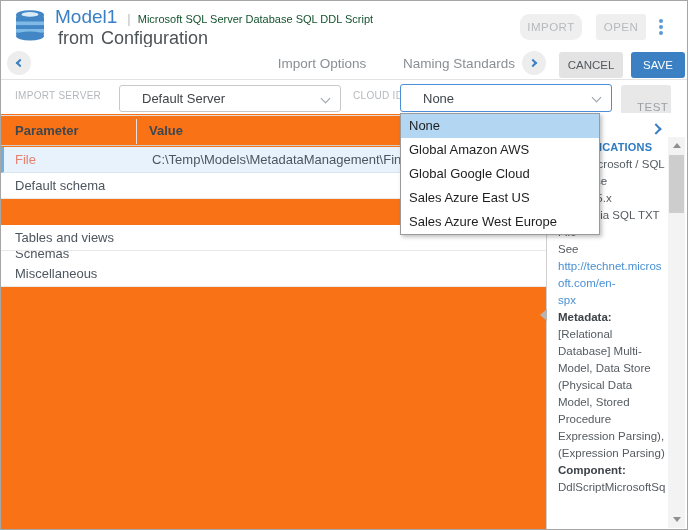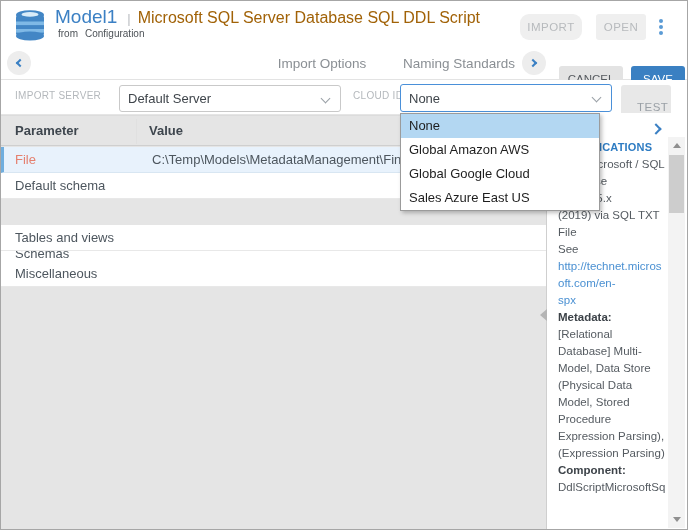--- a/index.html
+++ b/index.html
@@ -5,22 +5,22 @@
   html,body{margin:0;padding:0;background:#fff;}
   *{box-sizing:border-box;font-family:"Liberation Sans",sans-serif;}
   .window{position:relative;width:688px;height:530px;border:1px solid #a6a6a6;background:#fff;overflow:hidden;}
 
   
   .header{position:absolute;left:0;top:0;width:100%;height:46px;background:#fff;}
   .db-icon{position:absolute;left:12px;top:7px;}
   .title-line{position:absolute;left:54px;top:5px;white-space:nowrap;}
   .model-name{font-size:19px;color:#3b80c4;}
   .title-sep{font-size:13px;color:#b9bcc0;margin:0 7px 0 10px;}
-  .subtitle{font-size:16px;color:#a16207;}
-  .from-line{position:absolute;left:57px;top:27px;font-size:10px;color:#4d5257;white-space:nowrap;}
+  .subtitle{font-size:11px;color:#14532d;}
+  .from-line{position:absolute;left:57px;top:27px;font-size:18px;color:#4d5257;white-space:nowrap;}
   .from-line .from-value{margin-left:7px;}
   .hdr-btn{position:absolute;top:13px;height:26px;border:none;border-radius:3px;background:#efefef;
            color:#b7babd;font-size:11.5px;letter-spacing:.5px;text-align:center;padding:0;}
   #import-btn{left:519px;width:62px;border-radius:9px;}
   #open-btn{left:595px;width:50px;}
   .kebab{position:absolute;left:651px;top:13px;width:18px;height:26px;display:flex;flex-direction:column;
          align-items:center;justify-content:center;gap:2px;cursor:pointer;}
   .kebab i{width:4px;height:4px;border-radius:50%;background:#5b9bd5;display:block;}
 
   
@@ -31,40 +31,40 @@
   #tab-nav-right{left:521px;}
   .chev{display:inline-block;width:6px;height:6px;border-right:2px solid #3b80c4;border-bottom:2px solid #3b80c4;}
   .chev.left{transform:rotate(135deg);margin-left:2px;}
   .chev.right{transform:rotate(-45deg);margin-right:2px;}
   .tab{position:absolute;top:0;height:33px;display:flex;align-items:center;justify-content:center;
        font-size:13.5px;color:#8a8f94;cursor:pointer;white-space:nowrap;}
   #tab-0{left:38px;width:90px;}
   #tab-1{left:128px;width:126px;background:#dceefa;color:#2e7cc3;font-weight:bold;border-bottom:3px solid #569fd8;}
   #tab-2{left:268px;width:106px;}
   #tab-3{left:398px;width:120px;}
-  .bar-btn{position:absolute;top:19px;height:26px;border:none;border-radius:3px;font-size:11.5px;padding:0;text-align:center;}
+  .bar-btn{position:absolute;top:5px;height:26px;border:none;border-radius:3px;font-size:11.5px;padding:0;text-align:center;}
   #cancel-btn{left:558px;width:64px;background:#e3e3e3;color:#55595e;}
   #save-btn{left:630px;width:54px;background:#3a80c2;color:#fff;}
 
   
   .toolbar{position:absolute;left:0;top:79px;width:100%;height:34px;background:#fff;}
   .tb-label{position:absolute;top:10px;font-size:10px;color:#b4b8bc;letter-spacing:.3px;white-space:nowrap;}
   #import-server-label{left:14px;}
   #cloud-identity-label{left:352px;}
   .select{position:absolute;background:#fff;border:1px solid #c9c9c9;border-radius:3px;display:flex;
-          align-items:center;font-size:13px;color:#3f454b;padding-left:8px;cursor:pointer;}
+          align-items:center;font-size:13px;color:#3f454b;padding-left:22px;cursor:pointer;}
   #import-server-select{left:118px;top:5px;width:222px;height:27px;}
   #cloud-identity-select{left:399px;top:4px;width:212px;height:28px;border:1px solid #4a90d9;}
   .select .sel-chev{position:absolute;right:11px;top:9px;width:7px;height:7px;border-right:1.6px solid #9aa0a6;
                     border-bottom:1.6px solid #9aa0a6;transform:rotate(45deg);}
   #test-btn{position:absolute;left:620px;top:5px;width:50px;height:26px;border:none;border-radius:3px;
             background:#e8e8e8;color:#9aa0a6;font-size:11.5px;letter-spacing:.5px;padding:16px;}
 
   
-  .grid{position:absolute;left:0;top:113px;width:545px;bottom:0;background:#e5e5e5;}
+  .grid{position:absolute;left:0;top:113px;width:545px;bottom:0;background:#f97316;}
   .thead{position:absolute;left:0;top:1px;width:100%;height:31px;border-top:1px solid #dcdcdc;border-bottom:1px solid #cfcfcf;}
   .thead .col{position:absolute;top:0;height:100%;display:flex;align-items:center;font-size:13px;font-weight:bold;color:#3e464e;}
   .col-param{left:14px;}
   .col-value{left:148px;}
   .col-div{position:absolute;left:135px;top:3px;height:25px;width:1px;background:#e0e0e0;}
   .trow{position:absolute;left:0;width:100%;height:26px;border-bottom:1px solid #e8e8e8;display:flex;align-items:center;
         font-size:13px;color:#4d565e;cursor:pointer;background:#fff;}
   .trow .p{position:absolute;left:14px;white-space:nowrap;}
   .trow .v{position:absolute;left:148px;white-space:nowrap;overflow:hidden;width:390px;}
   #row-0{top:33px;background:#e8f2fc;border-left:3px solid #70aede;border-bottom:1px solid #d8e6f2;}
@@ -219,15 +219,16 @@
           <span class="tri-down"></span>
         </div>
     </div>
   </div>
 
   <div class="dropdown-popup">
     <div class="dd-option selected">None</div>
     <div class="dd-option">Global Amazon AWS</div>
     <div class="dd-option">Global Google Cloud</div>
     <div class="dd-option">Sales Azure East US</div>
+    <div class="dd-option">Sales Azure West Europe</div>
   </div>
 
 </div>
 
 </body></html>

